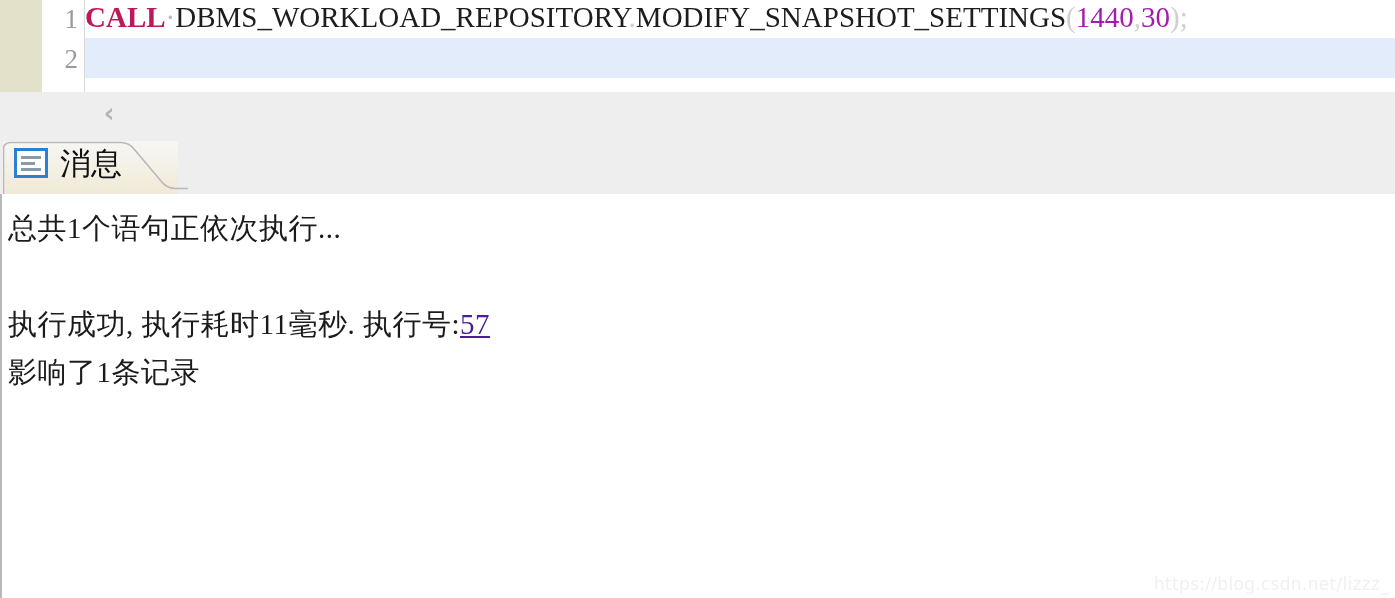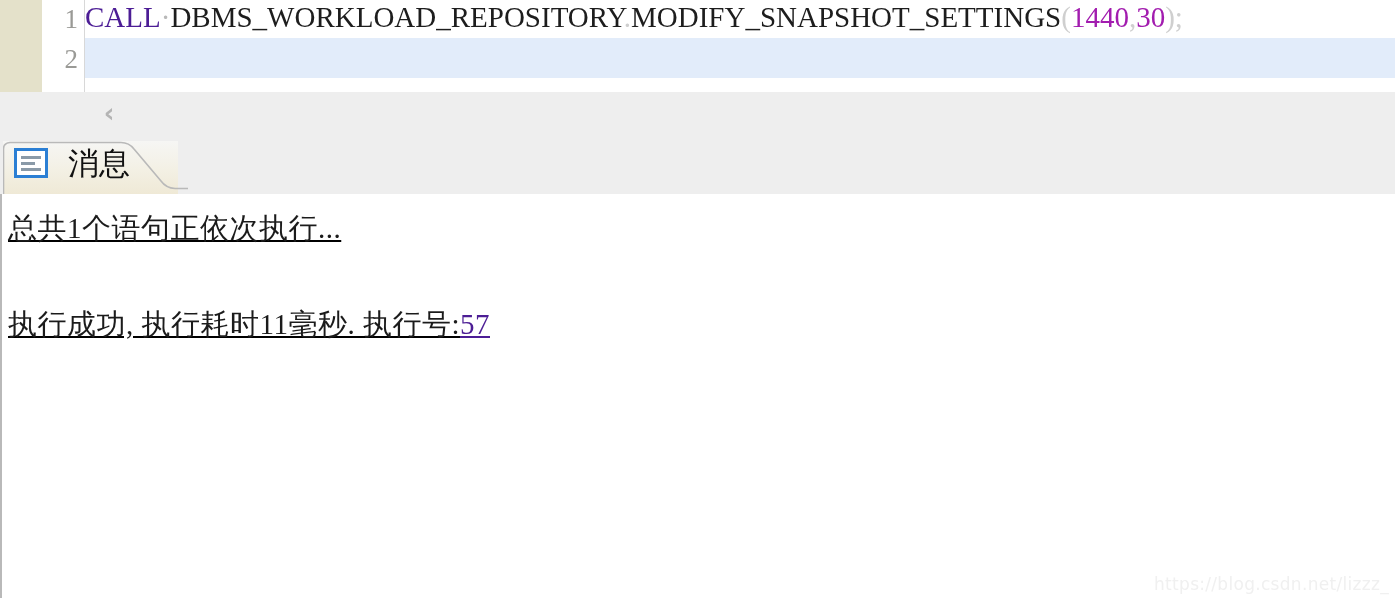--- a/index.html
+++ b/index.html
@@ -66,21 +66,21 @@
     height: 39px;
     line-height: 39px;
     white-space: pre;
     font-family: "Liberation Serif", "DejaVu Serif", serif;
     font-size: 29px;
     letter-spacing: 0px;
   }
   .code-line.l1 { top: -2px; }
   .code-line.l2 { top: 38px; background: #e2ecfa; height: 40px; }
 
-  .tok-kw   { color: #4c1d95; font-weight: normal; }
+  .tok-kw   { color: #be185d; font-weight: bold; }
   .tok-ws   { color: #b9b9b9; }
   .tok-id   { color: #1d1d1d; }
   .tok-punc { color: #cfcfcf; }
   .tok-num  { color: #a21caf; }
   .tok-dot  { color: #cfcfcf; }
 
   
   .toolbar-strip {
     position: absolute;
     left: 0; top: 92px;
@@ -123,21 +123,21 @@
     left: 3px; top: 4px;
     width: 185px;
     height: 54px;
     pointer-events: none;
   }
   .tab-content {
     position: absolute;
     left: 14px; top: 9px;
     display: flex;
     align-items: center;
-    gap: 20px;
+    gap: 12px;
   }
   .tab-icon {
     width: 34px;
     height: 30px;
     border: 3px solid #2b7fd4;
     background: #ffffff;
     box-sizing: border-box;
     position: relative;
   }
   .tab-icon i {
@@ -166,21 +166,20 @@
     background: #ffffff;
     border-left: 2px solid #b9b9b9;
     box-sizing: border-box;
     overflow: hidden;
   }
   .msg-lines {
     position: absolute;
     left: 6px;
     top: 10px;
     right: 0;
-    text-decoration: underline;
   }
   .msg-line {
     height: 48px;
     line-height: 48px;
     white-space: pre;
     font-family: "Liberation Serif", "DejaVu Serif", serif;
     font-size: 29px;
     color: #1b1b1b;
     letter-spacing: 0.5px;
   }
@@ -237,16 +236,17 @@
     </div>
     <div class="tab-label">消息</div>
   </div>
 </div>
 
 <div class="message-panel">
   <div class="msg-lines">
     <div class="msg-line">总共1个语句正依次执行...</div>
     <div class="msg-line blank"></div>
     <div class="msg-line"><span>执行成功, 执行耗时11毫秒. 执行号:</span><span class="msg-link">57</span></div>
+    <div class="msg-line">影响了1条记录</div>
     <div class="msg-line blank"></div>
   </div>
   <div class="watermark">https://blog.csdn.net/lizzz_</div>
 </div>
 
 </body></html>

